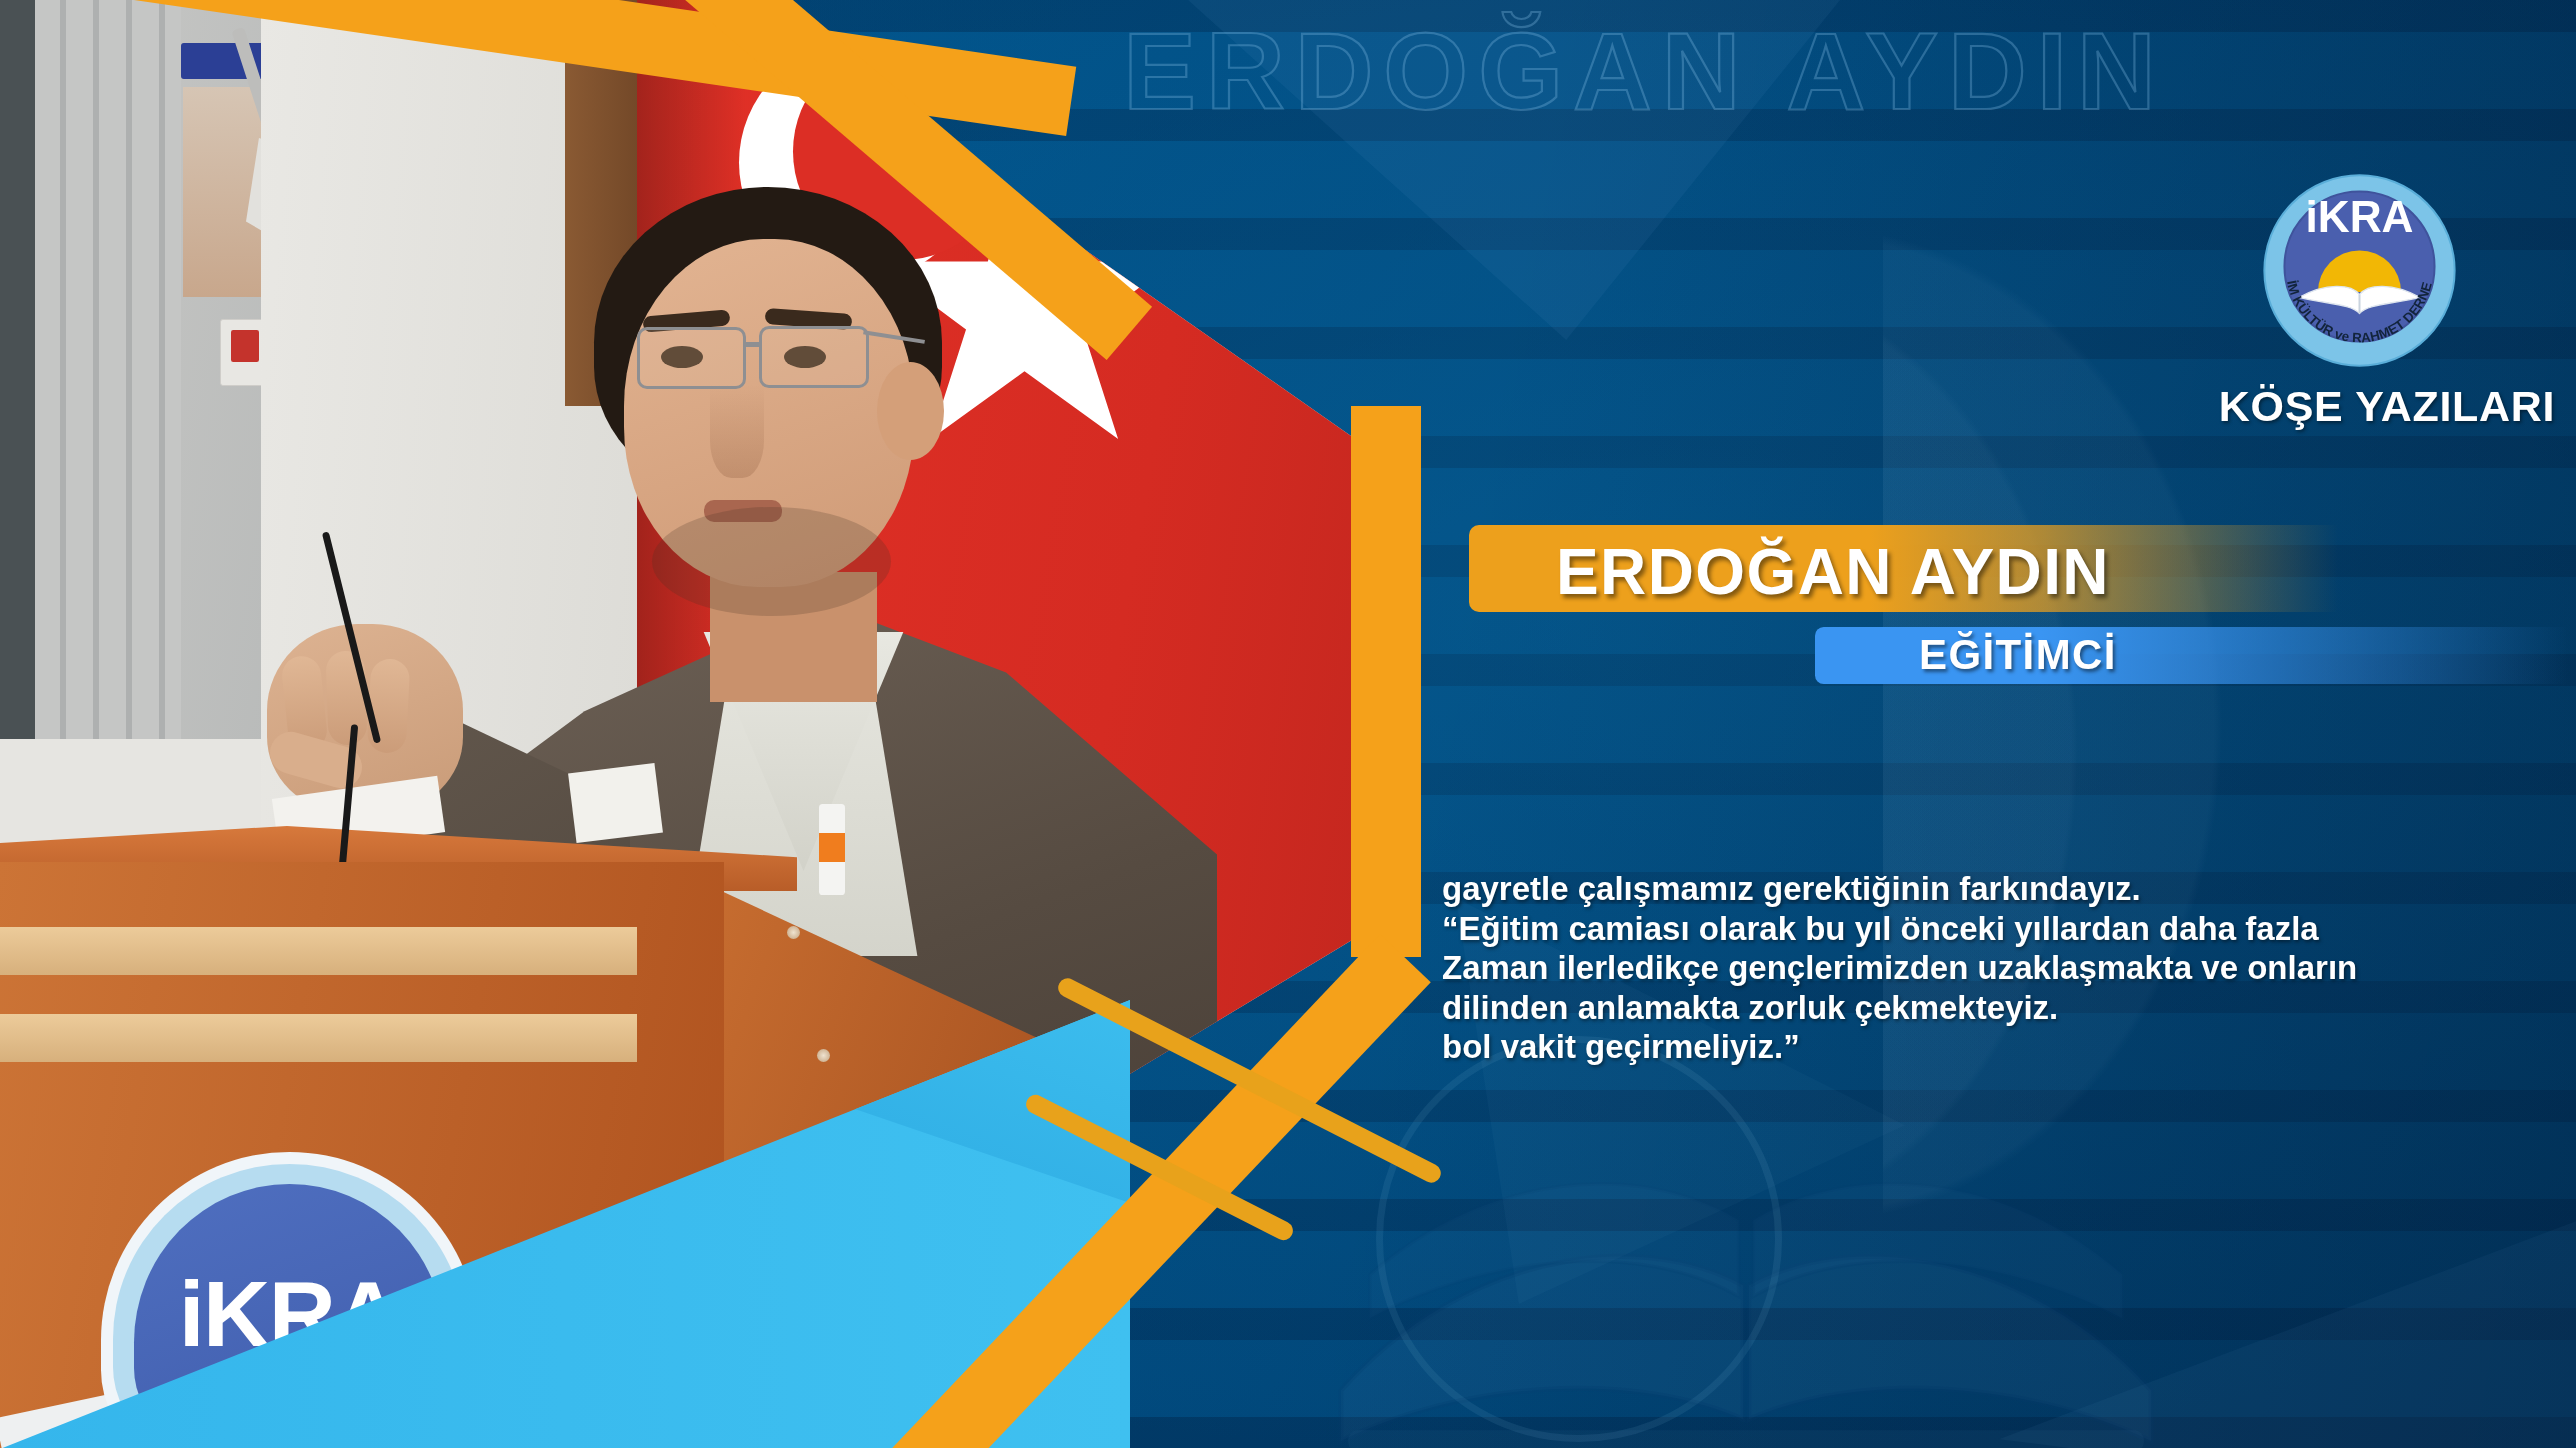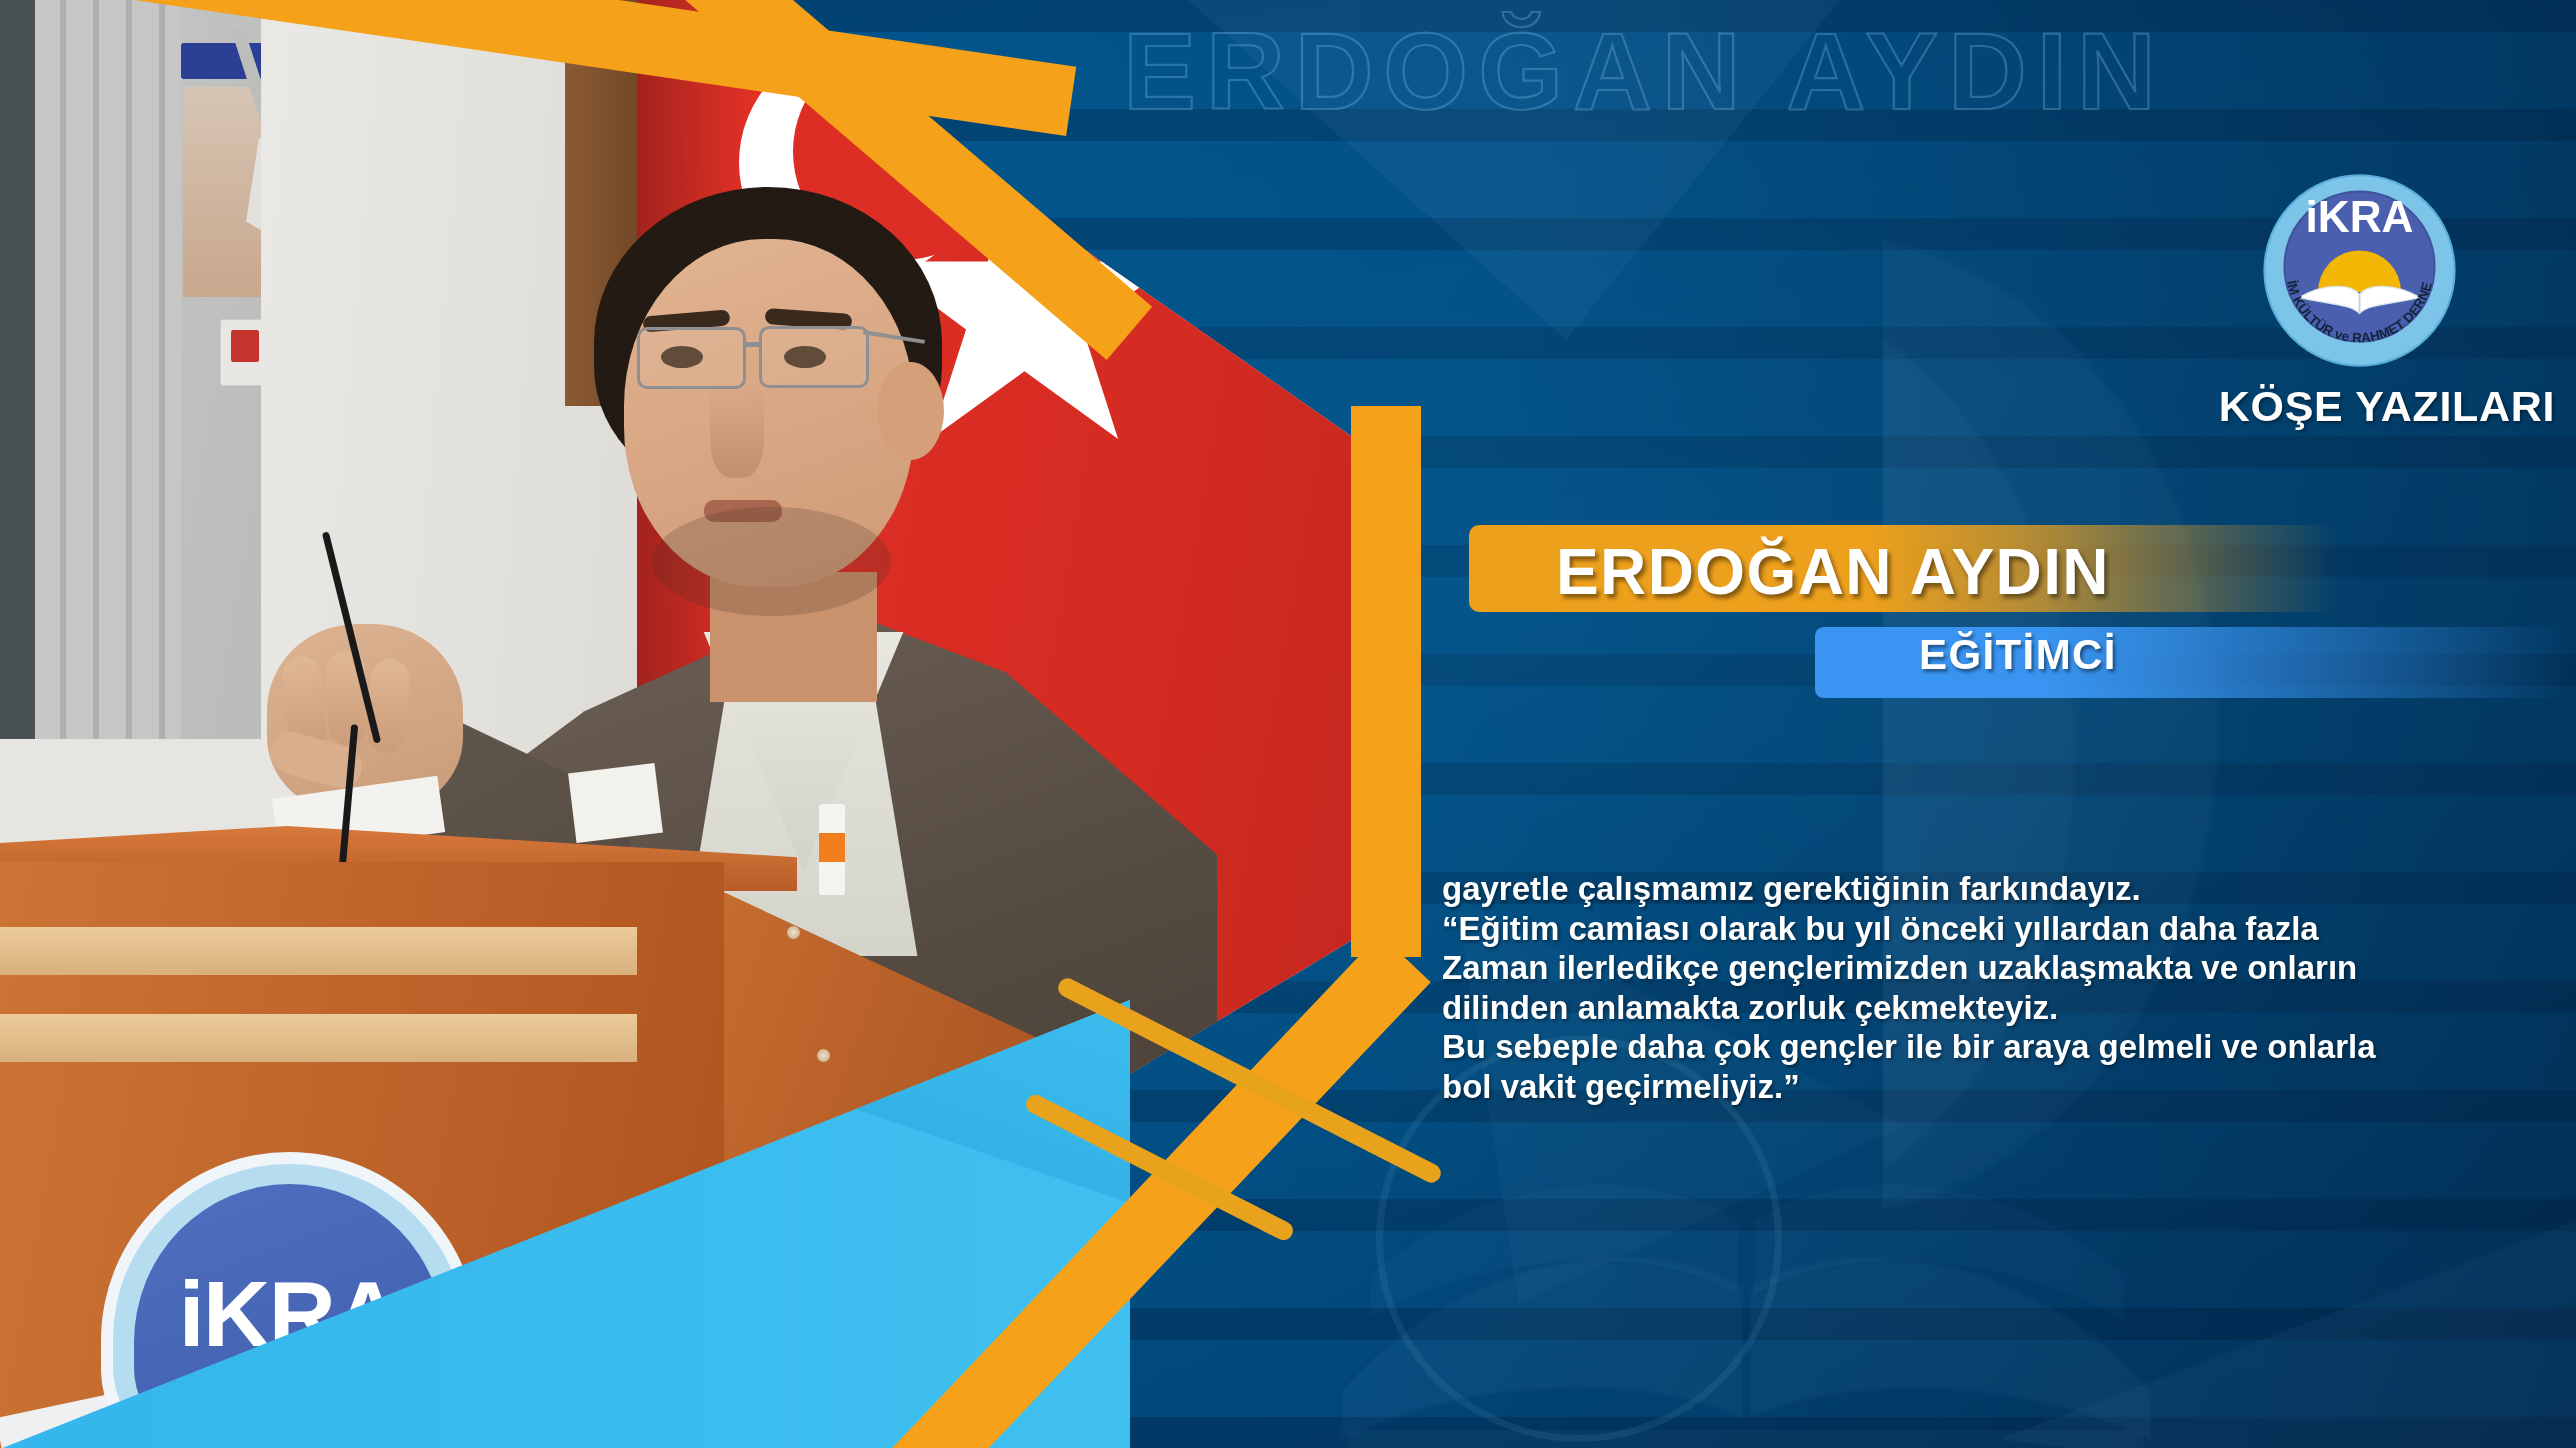--- a/index.html
+++ b/index.html
@@ -212,21 +212,21 @@
     font-size:43px;font-weight:bold;color:#fff;letter-spacing:0.7px;
     text-shadow:1.4px 2.2px 3.6px rgba(0,0,0,.45);}
 
   .name-banner{position:absolute;left:1469px;top:525px;width:869px;height:87px;
     background:linear-gradient(90deg,#eda01c 0%,#eda01c 46%,rgba(237,160,28,.72) 66%,rgba(237,160,28,0) 100%);
     border-radius:10px 0 0 10px;}
   .name-banner span{position:absolute;left:87px;top:10px;font-size:64px;font-weight:bold;
     color:#fff;letter-spacing:1.4px;white-space:nowrap;
     text-shadow:2.9px 3.6px 4.3px rgba(0,0,0,.45);}
 
-  .role-banner{position:absolute;left:1815px;top:627px;width:753px;height:71px;
+  .role-banner{position:absolute;left:1815px;top:627px;width:753px;height:57px;
     background:linear-gradient(90deg,#3a95f2 0%,#3a95f2 30%,rgba(58,149,242,.55) 62%,rgba(58,149,242,0) 100%);
     border-radius:8.7px 0 0 8.7px;}
   .role-banner span{position:absolute;left:104px;top:4.3px;font-size:42px;font-weight:bold;color:#fff;
     letter-spacing:1.4px;white-space:nowrap;text-shadow:2.2px 2.9px 3.6px rgba(0,0,0,.45);}
 
   .headline{position:absolute;left:1438px;top:737px;width:1116px;
     font-size:57px;font-weight:bold;color:#fff;letter-spacing:-0.7px;white-space:nowrap;
     text-shadow:2.2px 2.9px 4.3px rgba(0,0,0,.40);}
 
   .quote{position:absolute;left:1442px;top:869px;width:1087px;
@@ -381,18 +381,17 @@
   <div class="role-banner">
     <span>EĞİTİMCİ</span>
   </div>
 
 
   <div class="quote">
     <p>gayretle çalışmamız gerektiğinin farkındayız.</p>
     <p>“Eğitim camiası olarak bu yıl önceki yıllardan daha fazla</p>
     <p> Zaman ilerledikçe gençlerimizden uzaklaşmakta ve onların</p>
     <p>dilinden anlamakta zorluk çekmekteyiz.</p>
-    <p>Bu sebeple daha çok gençler ile bir araya gelmeli ve onlarla</p>
     <p>bol vakit geçirmeliyiz.”</p>
   </div>
 
 </div>
 
 
 </body></html>

